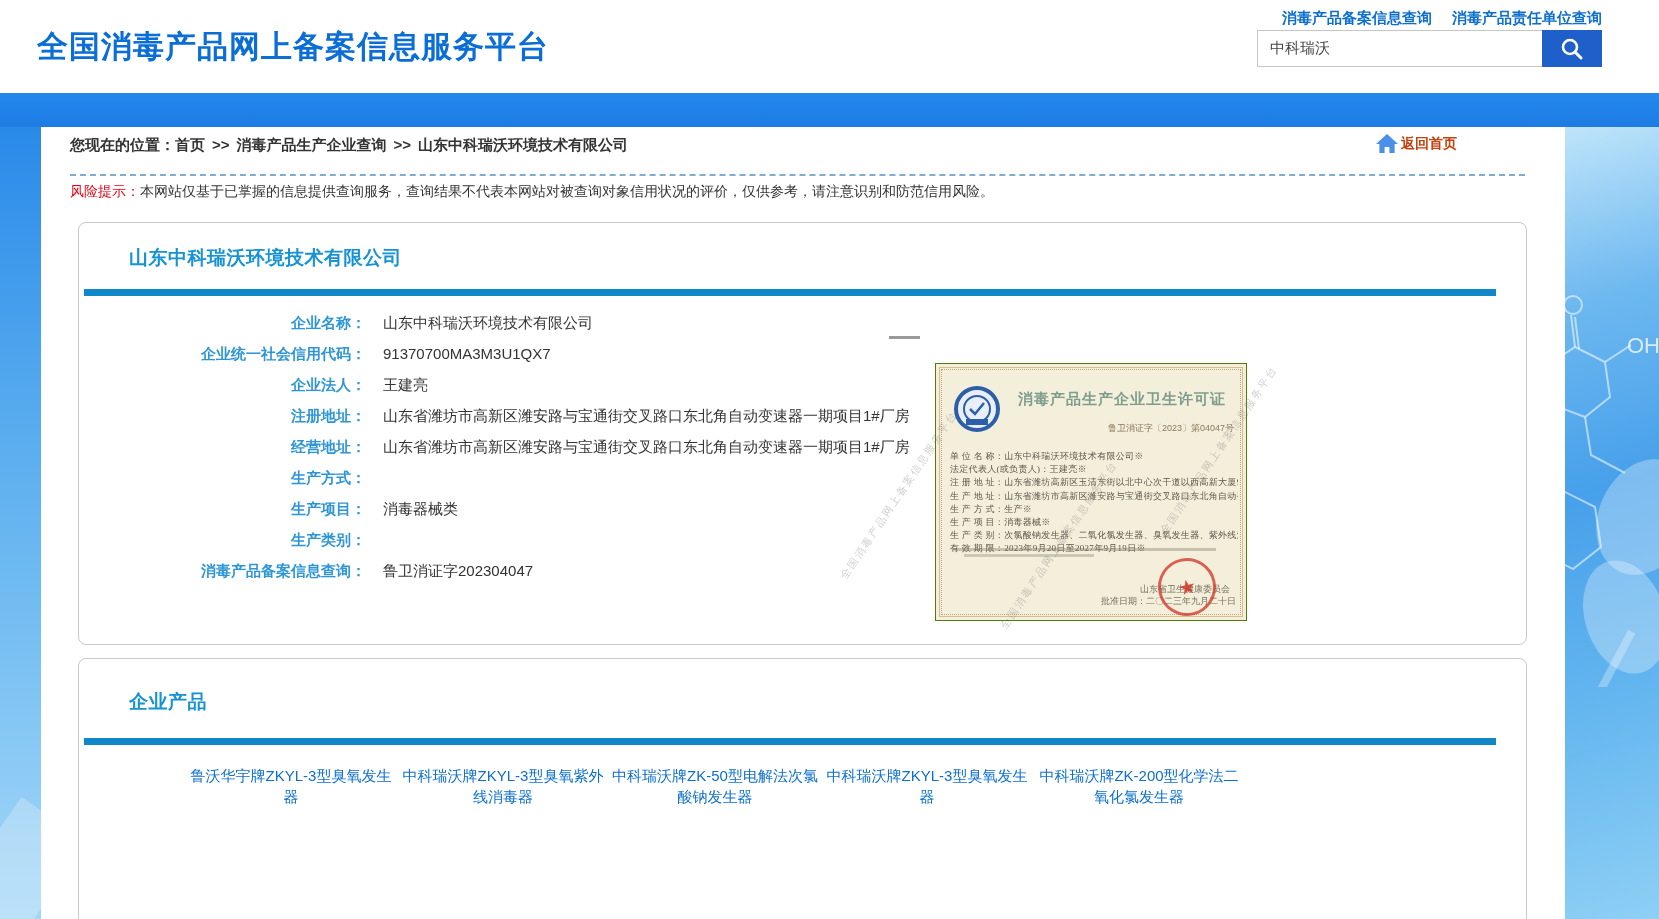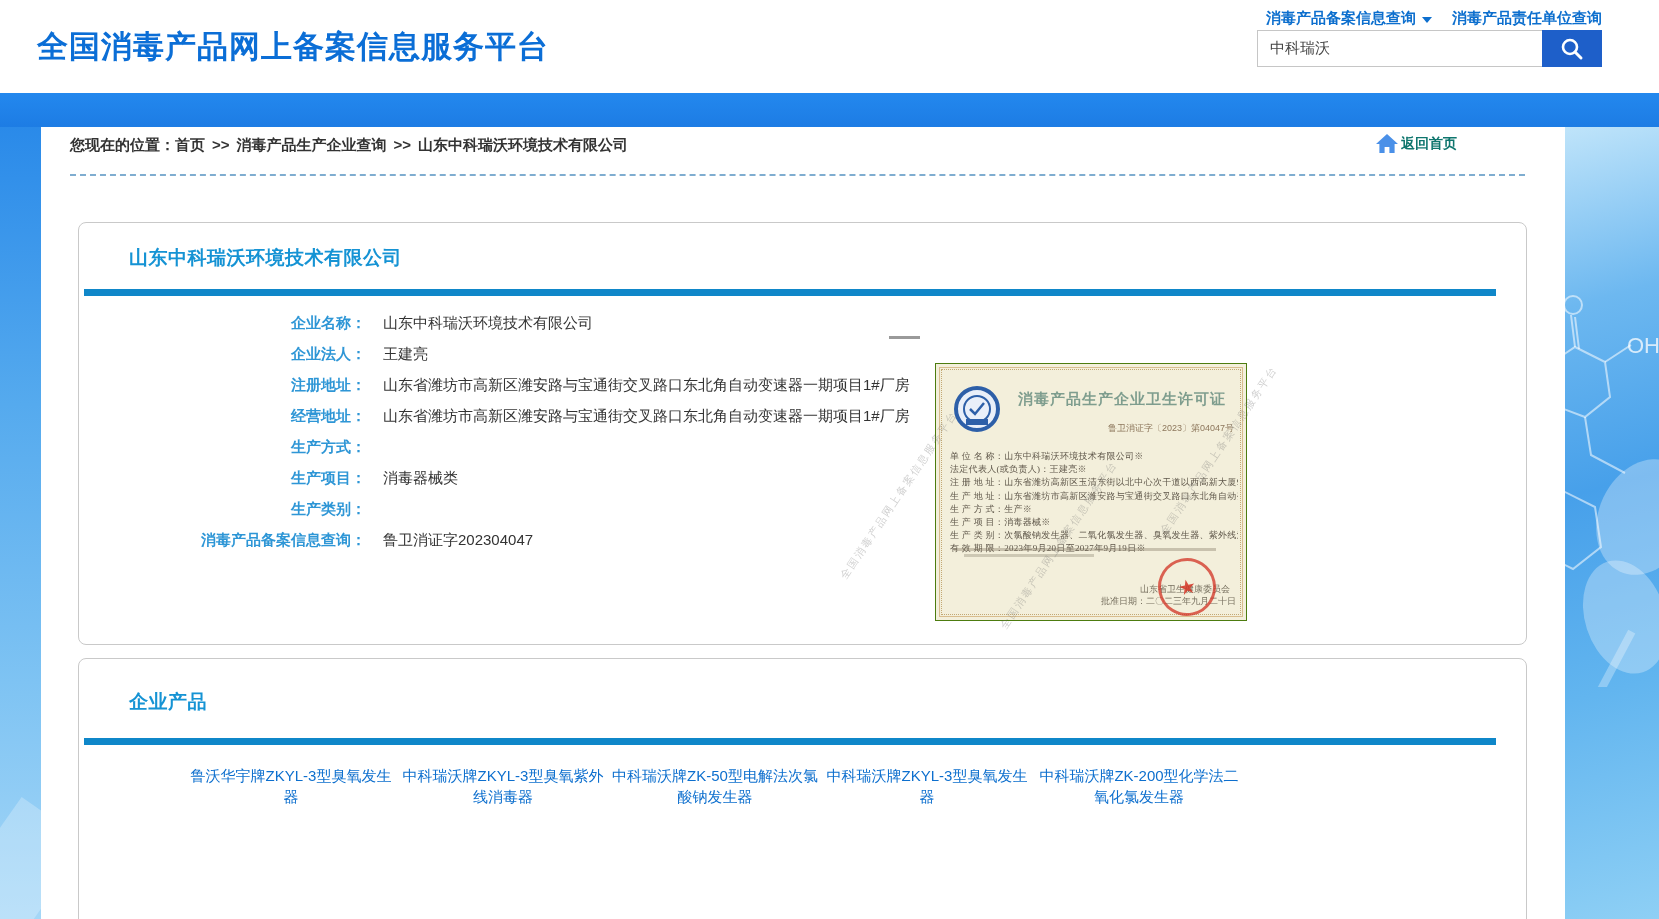--- a/index.html
+++ b/index.html
@@ -6,42 +6,42 @@
   html,body { width:1659px; height:919px; }
   body { font-family:"Liberation Sans","DejaVu Sans",sans-serif; background:#fff; position:relative; overflow:hidden; }
   a { text-decoration:none; cursor:pointer; }
 
   #page { position:absolute; inset:0; width:1659px; height:919px; background:#fff; }
 
   
   .site-header { position:absolute; left:0; top:0; width:1659px; height:93px; background:#fff; }
   .site-title { position:absolute; left:37px; top:26px; font-size:31px; font-weight:bold; color:#0b6ed6; letter-spacing:1px; white-space:nowrap; }
   .top-nav { position:absolute; top:9px; right:57px; display:flex; gap:20px; font-size:15px; font-weight:bold; }
-  .top-nav a { color:#0d6fce; display:flex; align-items:center; gap:6px; white-space:nowrap; }
+  .top-nav a { color:#0d6fce; display:flex; align-items:center; gap:6px; white-space:nowrap;flex-direction:column; }
   .caret { width:0; height:0; border-left:5px solid transparent; border-right:5px solid transparent; border-top:6px solid #0d6fce; display:inline-block; margin-top:2px; }
   .search-wrap { position:absolute; left:1257px; top:30px; display:flex; }
   .search-input { width:285px; height:37px; border:1px solid #c6c6c6; border-right:none; font-size:15px; color:#444; padding:6px 12px; outline:none; font-family:inherit; }
   .search-btn { width:60px; height:37px; background:#1e5fc9; border:none; cursor:pointer; display:flex; align-items:center; justify-content:center; }
 
   .band { position:absolute; left:0; top:93px; width:1659px; height:34px; background:linear-gradient(180deg,#2388ee,#1d7ce4); }
 
   
   .bg-left { position:absolute; left:0; top:127px; width:41px; height:792px;
     background:linear-gradient(180deg,#2a8ae9 0%,#55aaee 35%,#7ec3f3 70%,#a5d7f7 100%); overflow:hidden; }
   .bg-left .shard { position:absolute; left:-20px; bottom:-10px; width:80px; height:120px; background:rgba(255,255,255,.25); transform:rotate(35deg); }
   .bg-right { position:absolute; left:1565px; top:127px; width:114px; height:792px;
     background:linear-gradient(165deg,#bfe4fa 0%,#6db8f0 22%,#47a0ea 45%,#62b5ef 70%,#8fd0f5 100%); overflow:hidden; }
 
   
   .content { position:absolute; left:41px; top:127px; width:1524px; height:604px; background:#fff; }
 
   .crumb-row { position:absolute; left:29px; top:9px; font-size:15px; font-weight:bold; color:#333; white-space:nowrap; }
   .crumb-row a { color:#333; }
   .crumb-sep { margin:0 7px; }
-  .home-link { position:absolute; right:108px; top:6px; display:flex; align-items:center; color:#0f766e; font-size:14px; font-weight:bold; }
+  .home-link { position:absolute; right:108px; top:6px; display:flex; align-items:center; color:#c2410c; font-size:14px; font-weight:bold; }
   .dashline { position:absolute; left:29px; top:47px; width:1455px; border-top:2px dashed #7fadd0; }
   .risk-row { position:absolute; left:29px; top:56px; font-size:14px; color:#333; white-space:nowrap; }
   .risk-label { color:#e60012; }
 
   .panel { position:absolute; left:37px; width:1449px; background:#fff; border:1px solid #c9c9c9; border-radius:8px; }
   .panel-1 { top:95px; height:423px; }
   .panel-2 { top:531px; height:600px; }
   .panel-title { position:absolute; left:50px; top:22px; font-size:19px; font-weight:bold; color:#1593d4; letter-spacing:.5px; }
   .panel-divider { position:absolute; left:5px; right:30px; top:66px; height:7px; background:#0f87c9; }
   .panel-2 .panel-title { top:30px; }
@@ -133,29 +133,36 @@
     </div>
     <a class="home-link">
       <svg width="24" height="22" viewBox="0 0 24 22" style="margin-right:2px;">
         <path d="M12 1 L23 11 h-3.4 v9 h-5.2 v-6 h-4.8 v6 H4.4 v-9 H1 Z" fill="#4a90e8"></path>
       </svg>
       <span>返回首页</span>
     </a>
 
     <div class="dashline"></div>
 
+    <div class="risk-row">
+      <span class="risk-label">风险提示：</span><span>本网站仅基于已掌握的信息提供查询服务，查询结果不代表本网站对被查询对象信用状况的评价，仅供参考，请注意识别和防范信用风险。</span>
+    </div>
 
     <section class="panel panel-1">
       <h2 class="panel-title">山东中科瑞沃环境技术有限公司</h2>
       <div class="panel-divider"></div>
 
       <div class="fields">
         <div class="frow">
             <span class="flabel">企业名称：</span>
             <span class="fvalue">山东中科瑞沃环境技术有限公司</span>
+          </div>
+        <div class="frow">
+            <span class="flabel">企业统一社会信用代码：</span>
+            <span class="fvalue">91370700MA3M3U1QX7</span>
           </div>
         <div class="frow">
             <span class="flabel">企业法人：</span>
             <span class="fvalue">王建亮</span>
           </div>
         <div class="frow">
             <span class="flabel">注册地址：</span>
             <span class="fvalue">山东省潍坊市高新区潍安路与宝通街交叉路口东北角自动变速器一期项目1#厂房</span>
           </div>
         <div class="frow">

